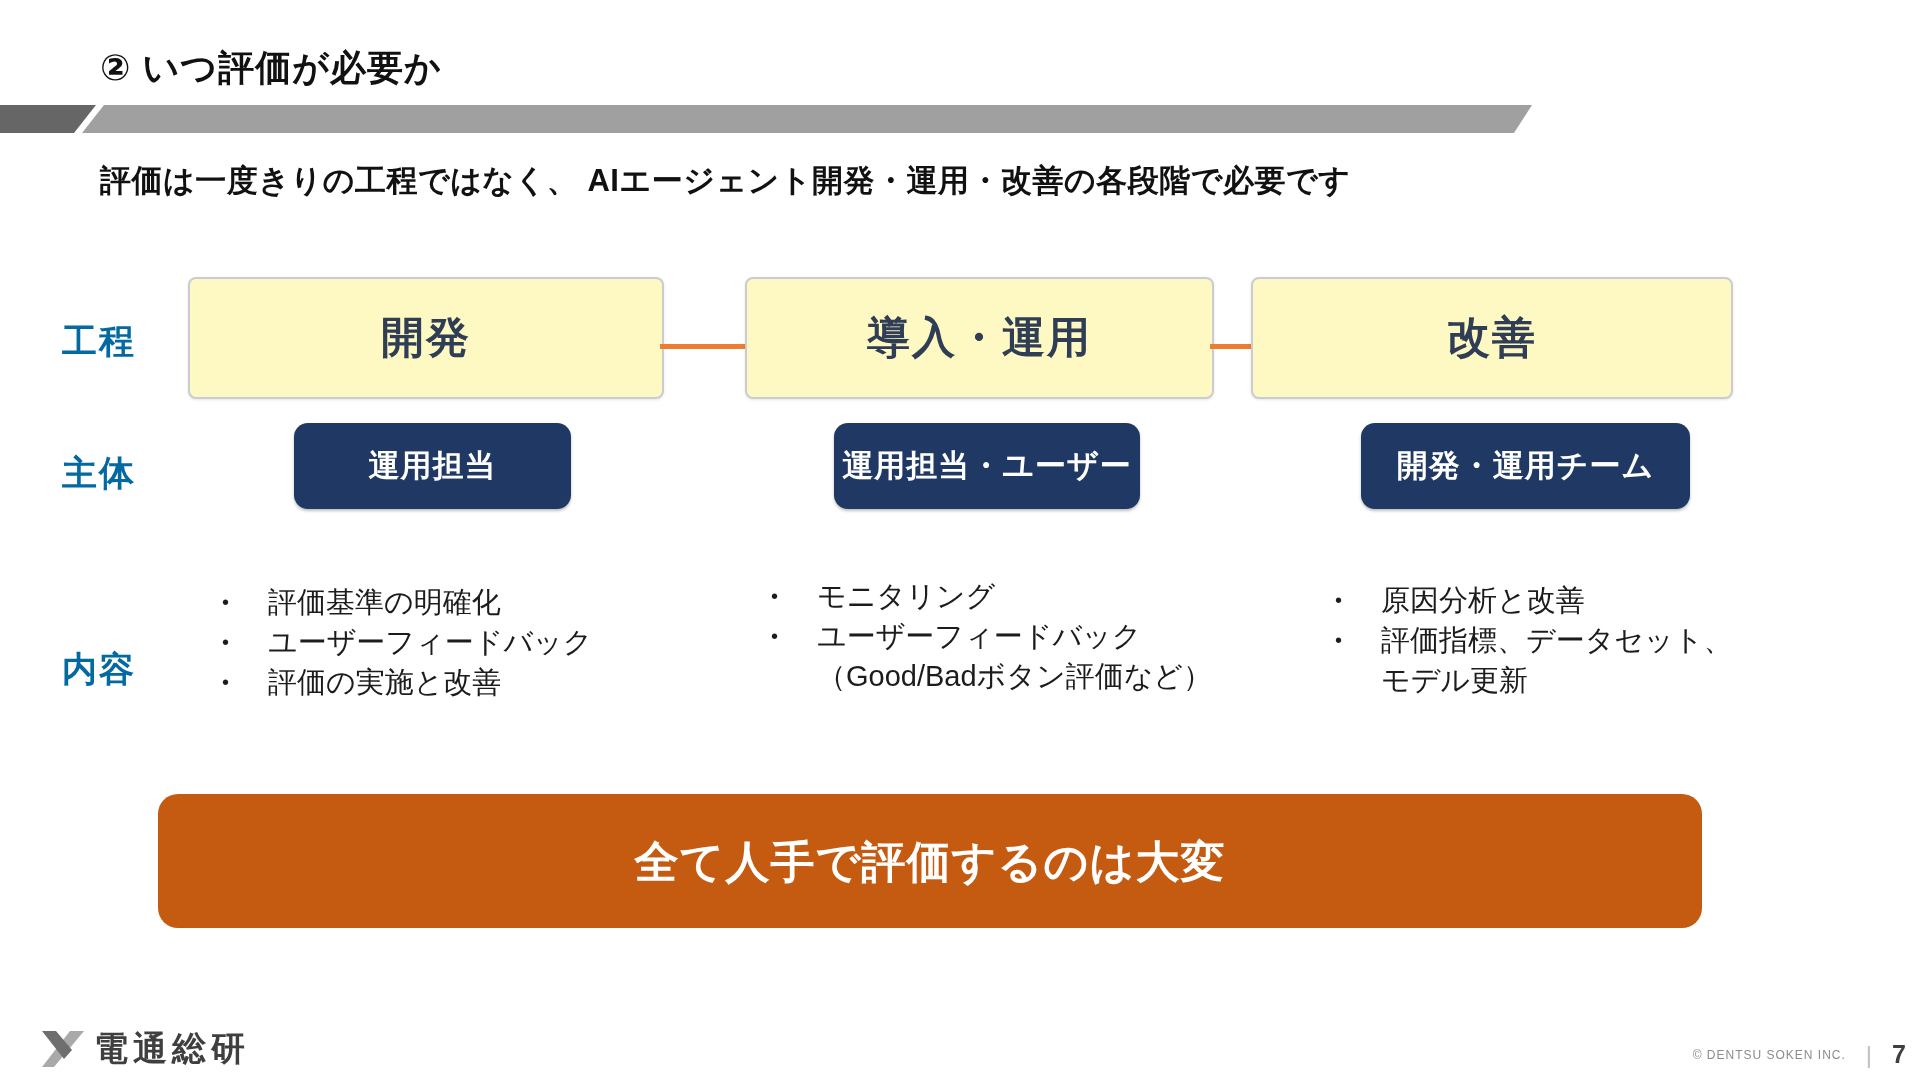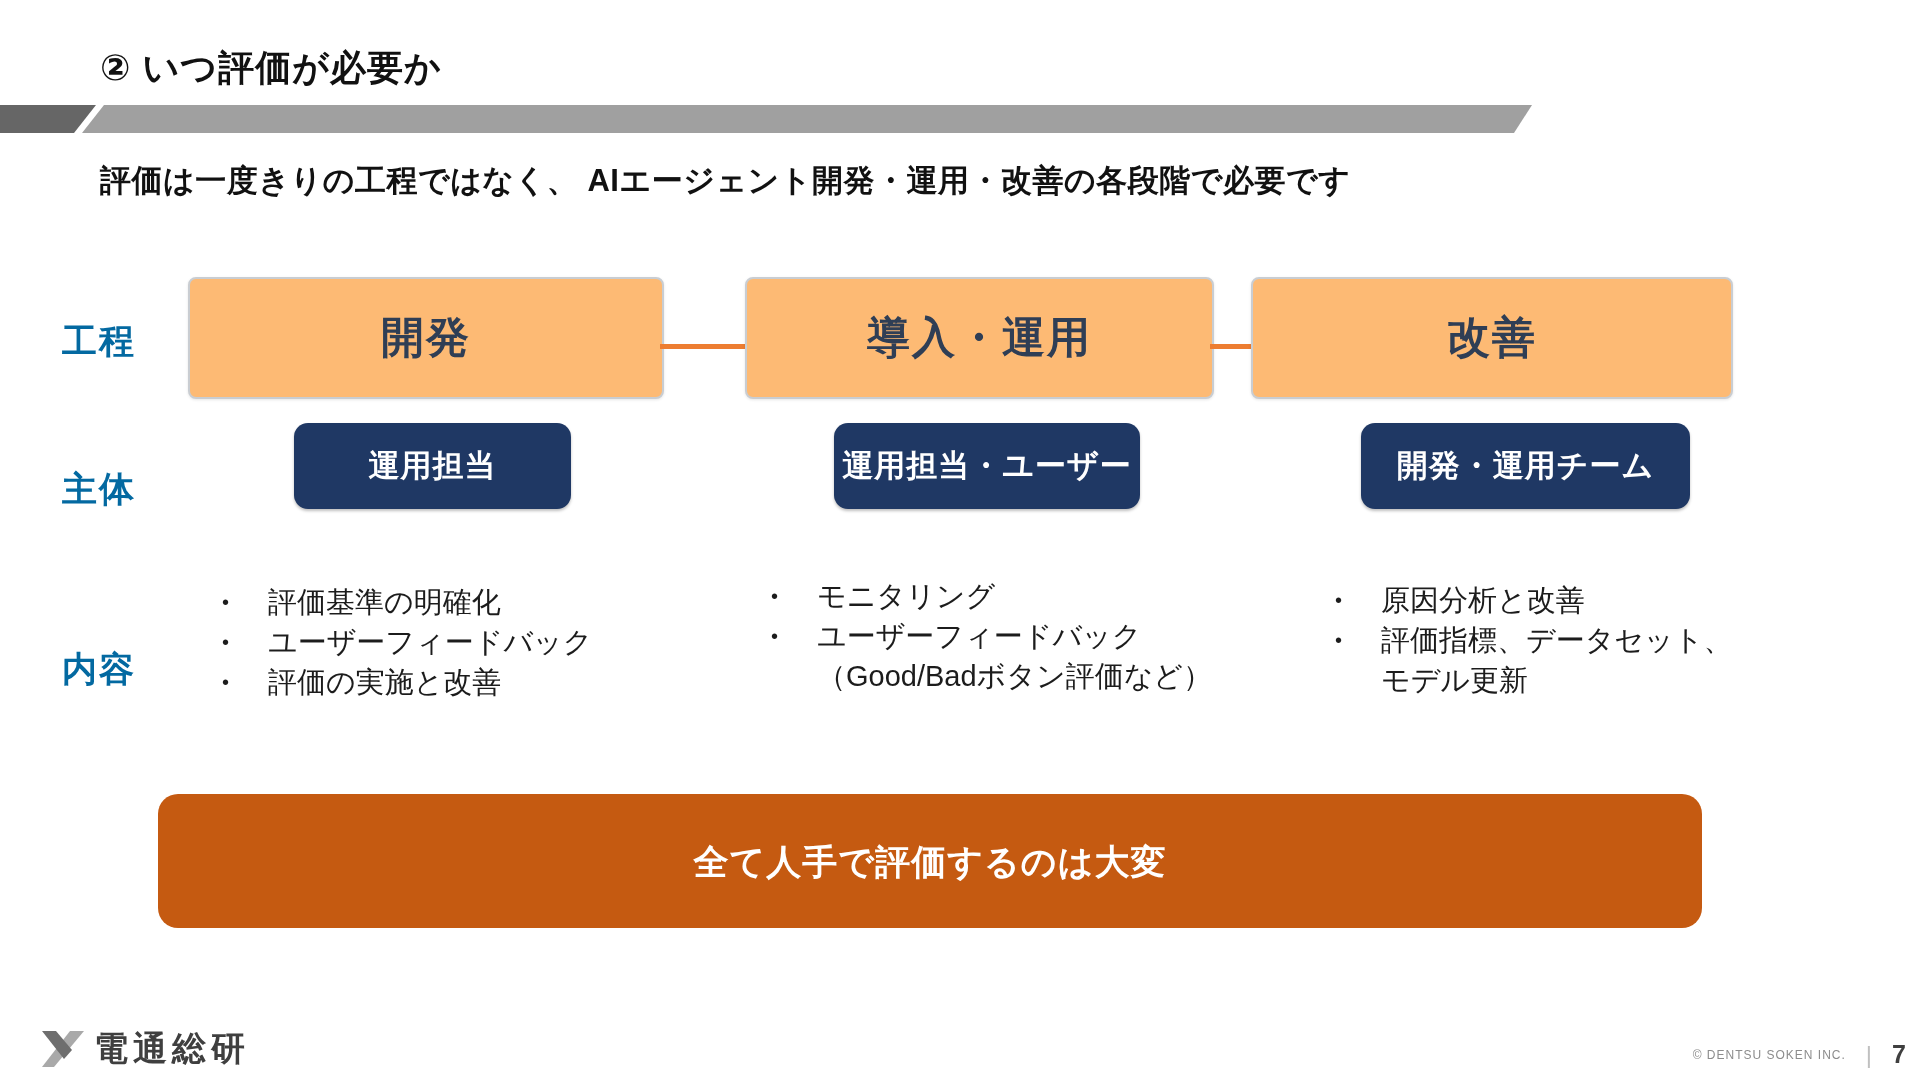--- a/index.html
+++ b/index.html
@@ -20,26 +20,26 @@
   .subtitle{
     left:100px;top:160px;
     font-size:31px;font-weight:700;color:#111;letter-spacing:0.5px;
   }
 
   
   .rowlabel{
     left:62px;font-size:35px;font-weight:700;color:#0369a1;letter-spacing:2px;
   }
   .lbl-process{top:318px;}
-  .lbl-subject{top:450px;margin-top:16px;}
+  .lbl-subject{top:450px;}
   .lbl-content{top:598px;margin-top:48px;}
 
   
   .pbox{
-    top:277px;height:118px;background:#fdba74;
+    top:277px;height:118px;background:#fef9c3;
     border:2.5px solid #c9cdd2;border-radius:8px;
     box-shadow:0 1px 3px rgba(0,0,0,0.10);
     display:flex;align-items:center;justify-content:center;
     font-size:43px;font-weight:700;color:#2f3e55;letter-spacing:2px;
   }
   .pbox1{left:188px;width:472px;}
   .pbox2{left:745px;width:465px;}
   .pbox3{left:1223px;width:478px;margin-left:28px;}
 
   .connector{top:344px;height:5px;background:#ed7d31;}
@@ -64,21 +64,21 @@
   .bul3{left:1335px;top:580px;}
   .bline{display:flex;align-items:flex-start;line-height:40px;}
   .dot{width:46px;flex:none;font-size:20px;line-height:40px;color:#1c1c1c;}
   .cont{padding-left:46px;}
 
   
   .callout{
     left:158px;top:794px;width:1544px;height:134px;
     background:#c55a11;border-radius:20px;
     display:flex;flex-direction:column;align-items:center;justify-content:center;
-    color:#ffffff;font-weight:700;font-size:35px;line-height:51px;letter-spacing:1px;
+    color:#ffffff;font-weight:700;font-size:44px;line-height:51px;letter-spacing:1px;
   }
 
   
   .footer-logo{
     left:42px;top:1026px;display:flex;align-items:center;gap:10px;
   }
   .logo-text{font-size:34px;font-weight:700;color:#3f3f3f;letter-spacing:5px;}
   .footer-right{
     top:1040px;right:14px;display:flex;align-items:center;gap:20px;
   }

